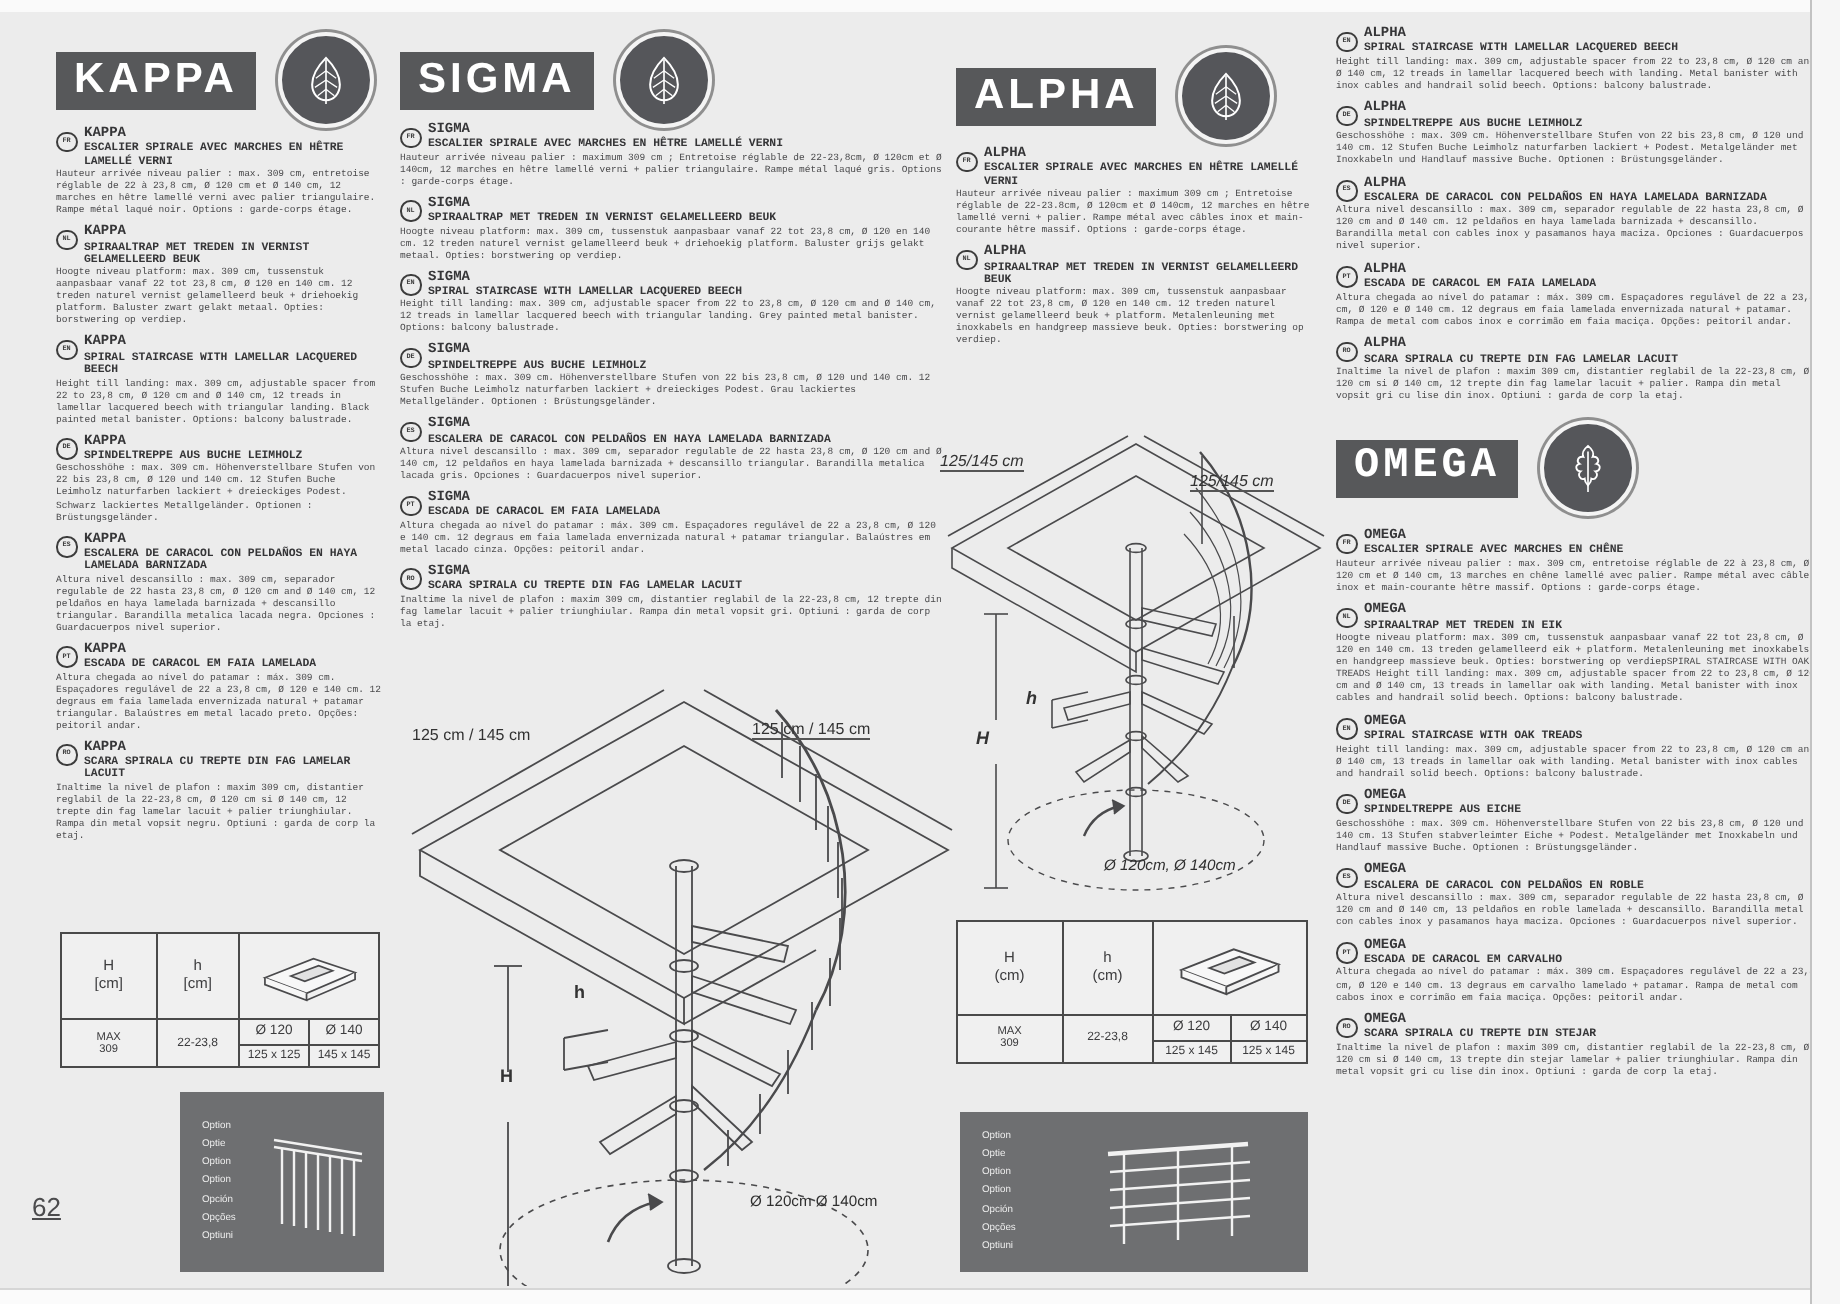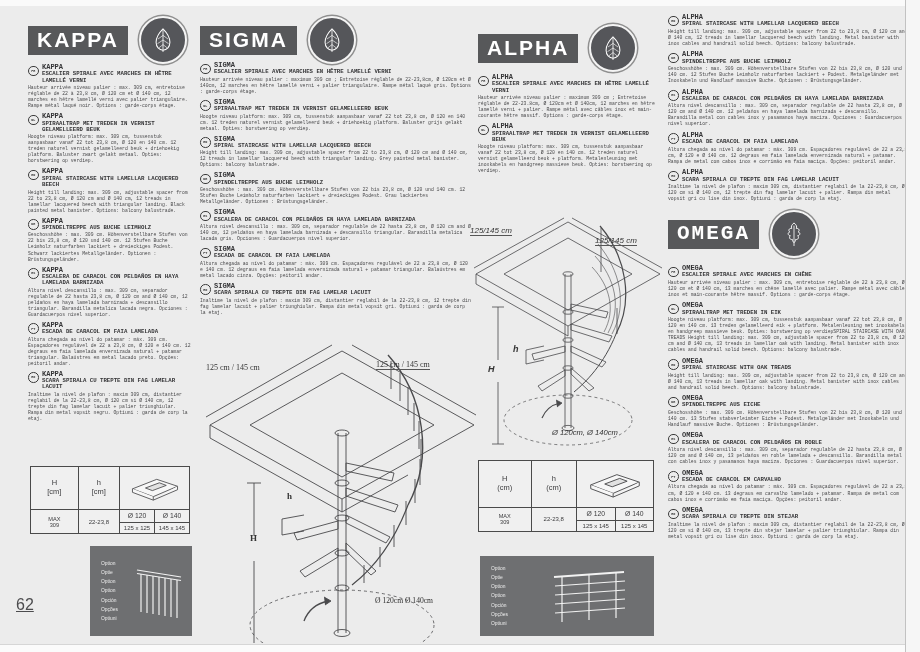--- a/index.html
+++ b/index.html
@@ -51,21 +51,21 @@
   .option-box{background:#6e6f71;display:flex;align-items:center;}
   .opt-list{color:#ededed;font-size:4.9px;line-height:1.85;padding-left:11px;}
   .opt-draw{margin-left:auto;margin-right:8px;}
 
   
   .dim-label{font-size:8px;color:#333;white-space:nowrap;}
   .dim-underline{border-bottom:0.8px solid #555;}
   .hH-label{font-size:9px;font-weight:bold;color:#333;}
   .dia-label{font-size:7.6px;color:#2f2f2f;white-space:nowrap;}
 
-  .page-number{font-size:16px;color:#4c4c4e;text-decoration:underline;}
+  .page-number{font-size:13px;color:#4c4c4e;text-decoration:underline;}
   svg{display:block;}
 </style>
 </head>
 <body>
 
 <div class="page"></div>
 
 <div class="abs prod-header" style="left:28px;top:16px;">
   <div class="prod-title">KAPPA</div>
   <div class="leaf-circle">
@@ -435,21 +435,21 @@
       <div class="block-titles">
         <div class="block-title">OMEGA</div>
         <div class="block-sub">SCARA SPIRALA CU TREPTE DIN STEJAR</div>
       </div>
     </div>
     <div class="block-body">Inaltime la nivel de plafon : maxim 309 cm, distantier reglabil de la 22-23,8 cm, Ø 120 cm si Ø 140 cm, 13 trepte din stejar lamelar + palier triunghiular. Rampa din metal vopsit gri cu lise din inox. Optiuni : garda de corp la etaj.</div>
   </div>
 </div>
 </div>
 
-<div class="abs" style="left:192px;top:333px;width:290px;height:310px;font-family:Liberation Serif, serif;">
+<div class="abs" style="left:192px;top:333px;width:290px;height:310px;">
   <svg width="290" height="310" viewBox="0 0 290 310">
     <g stroke="#4a4a4c" fill="none" stroke-width="0.9">
       <path d="M150,18 L282,92 L150,166 L18,92 Z"></path>
       <path d="M18,92 L18,105 L150,179 L150,166"></path>
       <path d="M150,179 L216,142"></path>
       <path d="M150,40 L242,92 L150,144 L58,92 Z"></path>
       <line x1="146" y1="100" x2="146" y2="300"></line>
         <line x1="154" y1="100" x2="154" y2="300"></line>
       <ellipse cx="150" cy="100" rx="7" ry="3"></ellipse>
       <ellipse cx="150" cy="150" rx="7" ry="3"></ellipse>

